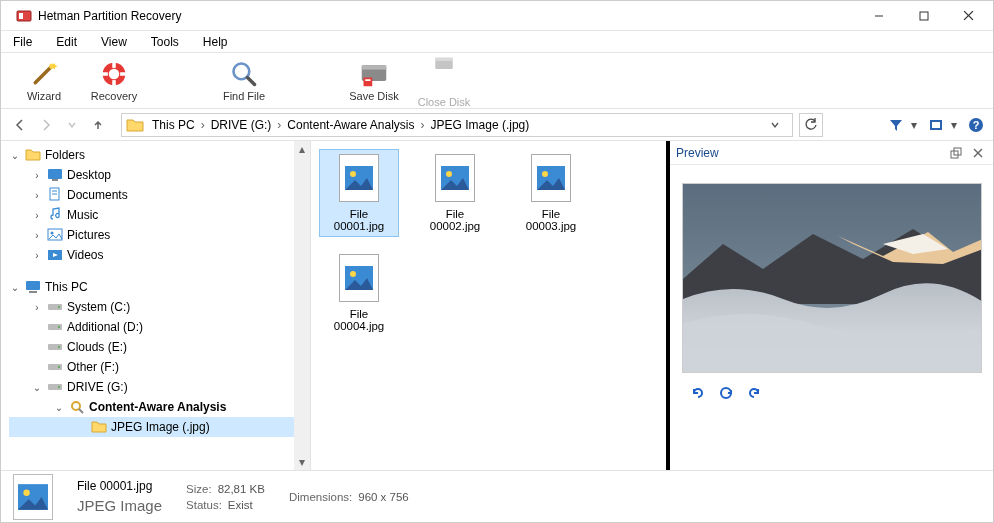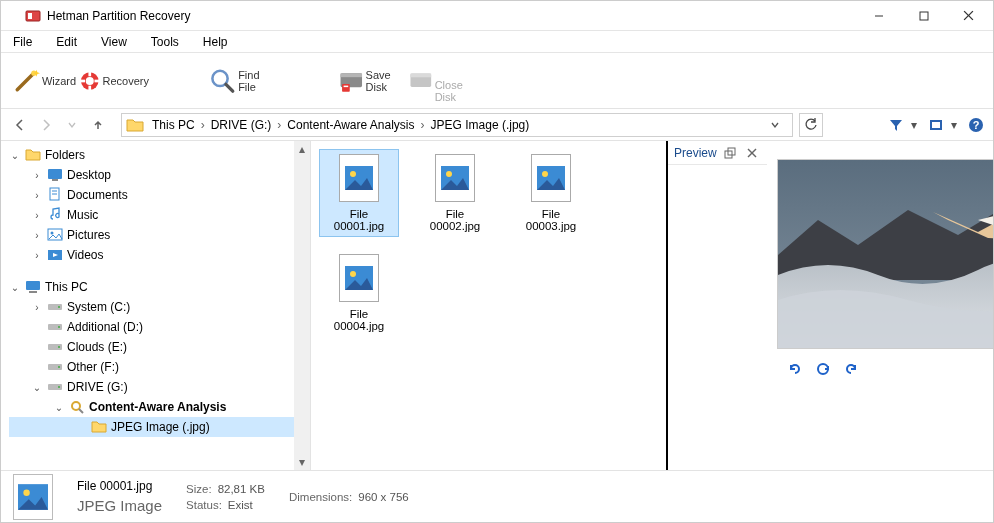--- a/index.html
+++ b/index.html
@@ -1,25 +1,25 @@
 <!DOCTYPE html>
 <html><head>
 <meta charset="utf-8">
 <style>
 * { box-sizing: border-box; margin: 0; padding: 0; }
 body { font-family: "Segoe UI", Tahoma, sans-serif; font-size: 12px; color: #000; background: #fff; width: 994px; height: 523px; overflow: hidden; display: flex; flex-direction: column; border: 1px solid #ccc; }
-.titlebar { height: 30px; display: flex; align-items: center; padding: 0 2px 0 24px; background: #fff; border-bottom: 1px solid #e5e5e5; }
+.titlebar { height: 30px; display: flex; align-items: center; padding: 0 2px 0 15px; background: #fff; border-bottom: 1px solid #e5e5e5; }
 .titlebar .app-icon { width: 16px; height: 16px; margin-right: 6px; }
 .titlebar .title { font-size: 12px; flex: 0 0 auto; }
 .titlebar .spacer { flex: 1; }
 .win-btn { width: 45px; height: 29px; display: flex; align-items: center; justify-content: center; color: #333; }
 .menubar { height: 22px; display: flex; align-items: center; padding: 0 4px; gap: 8px; border-bottom: 1px solid #e5e5e5; }
 .menubar .menu-item { padding: 2px 8px; }
 .toolbar { height: 56px; display: flex; align-items: center; padding: 4px 8px; border-bottom: 1px solid #e3e3e3; }
-.tbtn { display: flex; flex-direction: row; align-items: center; justify-content: center; width: 70px; height: 54px; gap: 2px; }
+.tbtn { display: flex; flex-direction: column; align-items: center; justify-content: center; width: 70px; height: 54px; gap: 2px; }
 .tbtn .ticon { width: 28px; height: 28px; }
 .tbtn .tlabel { font-size: 11px; color: #333; }
 .tbtn.disabled .tlabel { color: #aaa; margin-top: 20px; }
 .tbtn.disabled .ticon { filter: grayscale(1) opacity(0.5); }
 .tool-gap { width: 60px; }
 .navbar { height: 32px; display: flex; align-items: center; padding: 0 8px; gap: 4px; border-bottom: 1px solid #e3e3e3; }
 .nav-arrow { width: 22px; height: 22px; display: flex; align-items: center; justify-content: center; color: #606060; }
 .nav-arrow.disabled { color: #c0c0c0; }
 .addrbar { flex: 1; height: 24px; border: 1px solid #cfcfcf; display: flex; align-items: center; padding: 0 4px; background: #fff; }
 .addr-folder-icon { width: 18px; height: 16px; margin-right: 4px; }
@@ -45,21 +45,21 @@
 .indent1 { padding-left: 22px; }
 .indent2 { padding-left: 44px; }
 .indent3 { padding-left: 66px; }
 .filepane { flex: 1; display: flex; min-height: 0; }
 .file-list { flex: 1; padding: 8px; display: flex; flex-wrap: wrap; align-content: flex-start; gap: 12px 16px; overflow: auto; }
 .file-item { width: 80px; display: flex; flex-direction: column; align-items: center; gap: 6px; padding: 4px; border: 1px solid transparent; }
 .file-item.selected { background: #cde8ff; border-color: #8cc4ef; }
 .file-thumb { width: 40px; height: 48px; border: 1px solid #aaa; background: #fff; display: flex; align-items: center; justify-content: center; padding:3px;}
 .file-thumb .img-icon { width: 28px; height: 24px; }
 .file-name { font-size: 11.5px; text-align: center; }
-.preview-pane { width: 327px; border-left: 2px solid #000000; display: flex; }
+.preview-pane { width: 327px; border-left: 4px solid #000000; display: flex; flex-direction: column; }
 .preview-head { height: 24px; display: flex; align-items: center; padding: 0 6px; color: #1a4b8c; border-bottom: 1px solid #e8e8e8; }
 .preview-head .pspacer { flex: 1; }
 .preview-head .pbtn { width: 18px; height: 18px; display: flex; align-items: center; justify-content: center; color: #666; margin-left: 4px; }
 .preview-body { flex: 1; display: flex; flex-direction: column; align-items: center; padding: 18px 10px; }
 .preview-img { width: 300px; height: 190px; border: 1px solid #ccc; position: relative; overflow: hidden; }
 .preview-controls { display: flex; gap: 12px; margin-top: 12px; align-self: flex-start; padding-left: 10px; }
 .preview-controls .rot-icon { width: 16px; height: 16px; color: #1e62c9; }
 .statusbar { height: 52px; border-top: 1px solid #e3e3e3; display: flex; align-items: center; padding: 4px 12px; gap: 24px; }
 .status-thumb { width: 40px; height: 46px; border: 1px solid #bbb; background: #fff; display: flex; align-items: center; justify-content: center; }
 .status-col { display: flex; flex-direction: column; gap: 4px; }

